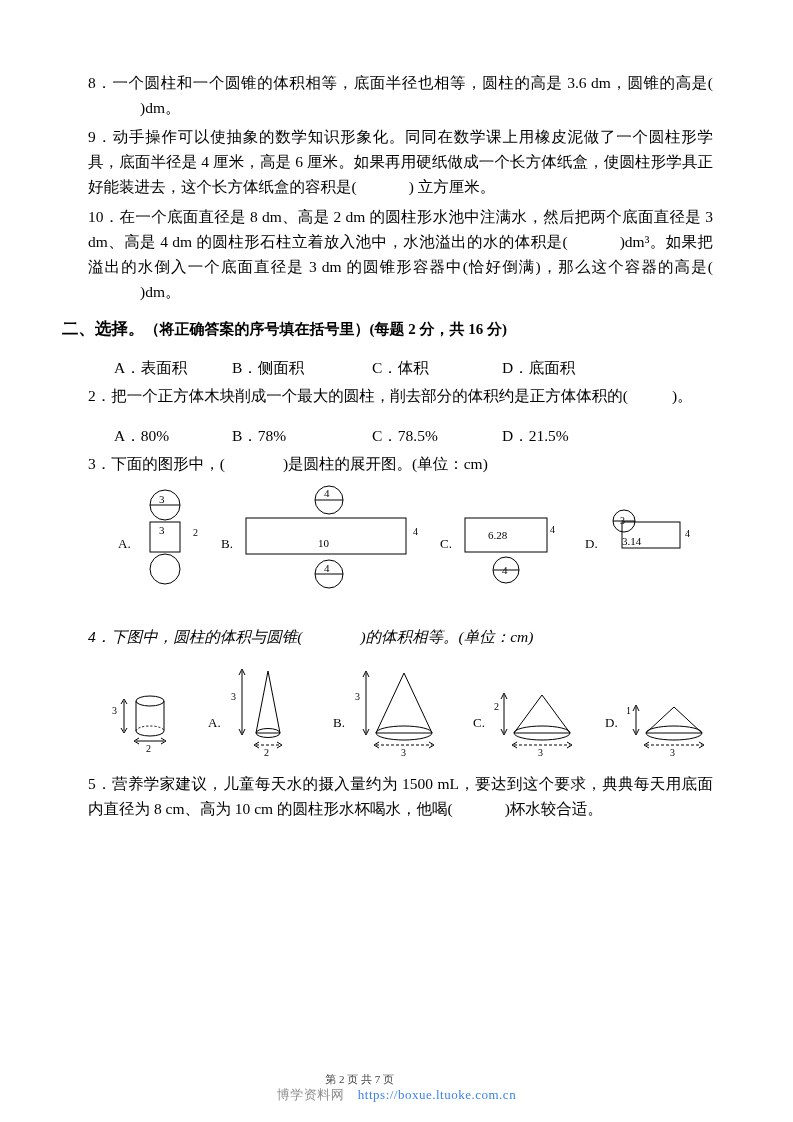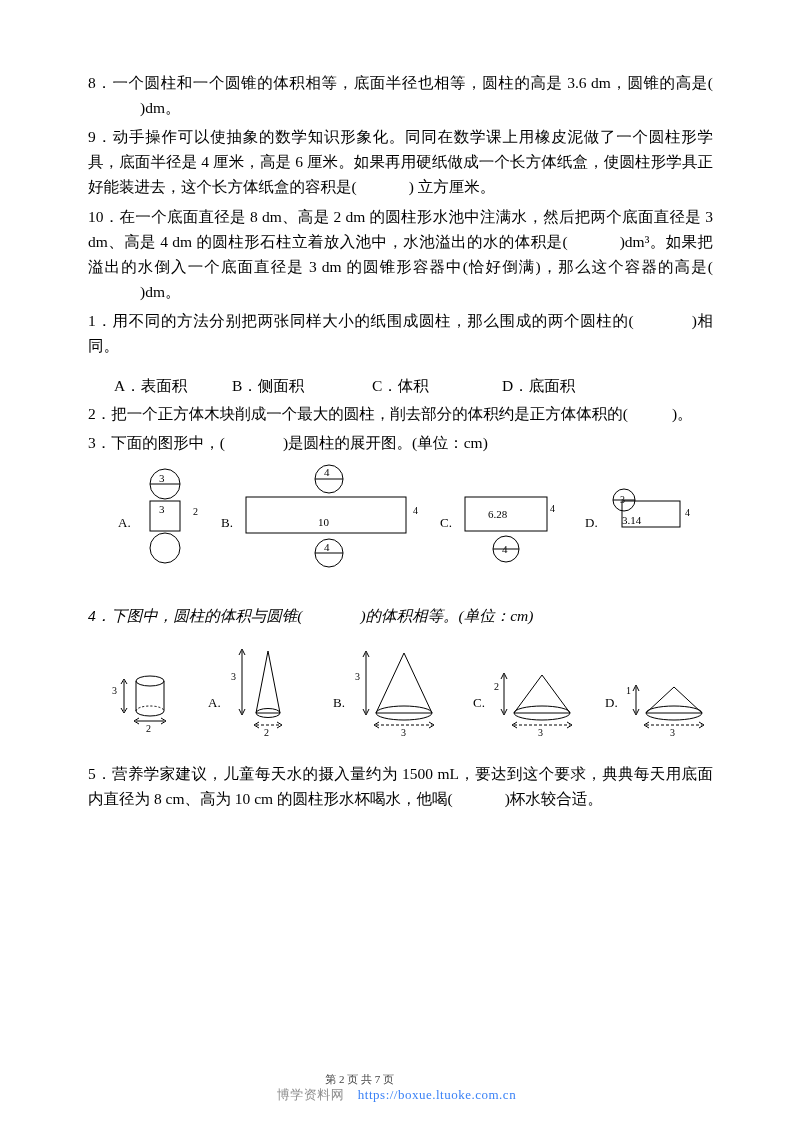--- a/index.html
+++ b/index.html
@@ -107,33 +107,39 @@
     </div>
 
     <div class="q">
       <span>9．动手操作可以使抽象的数学知识形象化。同同在数学课上用橡皮泥做了一个圆柱形学具，底面半径是 4 厘米，高是 6 厘米。如果再用硬纸做成一个长方体纸盒，使圆柱形学具正好能装进去，这个长方体纸盒的容积是(</span><span class="blank-md"></span><span>) 立方厘米。</span>
     </div>
 
     <div class="q">
       <span>10．在一个底面直径是 8 dm、高是 2 dm 的圆柱形水池中注满水，然后把两个底面直径是 3 dm、高是 4 dm 的圆柱形石柱立着放入池中，水池溢出的水的体积是(</span><span class="blank-md"></span><span>)dm³。如果把溢出的水倒入一个底面直径是 3 dm 的圆锥形容器中(恰好倒满)，那么这个容器的高是(</span><span class="blank-md"></span><span>)dm。</span>
     </div>
 
-
-    <div class="q">
-      <span>1．用不同的方法分别把两张同样大小的纸围成圆柱，那么围成的两个圆柱的(</span><span class="blank-lg"></span><span>)相同。</span>
-    </div>
+    <div class="section-title">
+      <span>二、选择。</span><span class="small">（将正确答案的序号填在括号里）(每题 2 分，共 16 分)</span>
+    </div>
+
     <div class="opts">
       <span class="o1">A．表面积</span>
       <span class="o2">B．侧面积</span>
       <span class="o3">C．体积</span>
       <span>D．底面积</span>
     </div>
 
     <div class="q">
       <span>2．把一个正方体木块削成一个最大的圆柱，削去部分的体积约是正方体体积的(</span><span class="blank-sm"></span><span>)。</span>
+    </div>
+    <div class="opts">
+      <span class="o1">A．80%</span>
+      <span class="o2">B．78%</span>
+      <span class="o3">C．78.5%</span>
+      <span>D．21.5%</span>
     </div>
 
     <div class="q">
       <span>3．下面的图形中，(</span><span class="blank-lg"></span><span>)是圆柱的展开图。(单位：cm)</span>
     </div>
 
     <div class="figrow">
 
       <span class="lbl" style="left:30px; top:54px;">A.</span>
       <svg style="position:absolute; left:50px; top:6px;" width="54" height="102" viewBox="0 0 54 102">
@@ -252,21 +258,21 @@
         <path d="M50,14 L22,40 L78,40 Z" fill="none" stroke="#000" stroke-width="1"></path>
         <ellipse cx="50" cy="40" rx="28" ry="7" fill="none" stroke="#000" stroke-width="1"></ellipse>
         <line x1="22" y1="52" x2="78" y2="52" stroke="#000" stroke-width="1" stroke-dasharray="3,2"></line>
         <path d="M25,49 L20,52 L25,55" fill="none" stroke="#000" stroke-width="1"></path>
         <path d="M75,49 L80,52 L75,55" fill="none" stroke="#000" stroke-width="1"></path>
       </svg>
       <span class="lbl vtiny" style="left:538px; top:48px;">1</span>
       <span class="lbl vtiny" style="left:582px; top:90px;">3</span>
     </div>
 
-    <div class="q" style="margin-top:24px;">
+    <div class="q" style="margin-top:14px;">
       <span>5．营养学家建议，儿童每天水的摄入量约为 1500 mL，要达到这个要求，典典每天用底面内直径为 8 cm、高为 10 cm 的圆柱形水杯喝水，他喝(</span><span class="blank-md"></span><span>)杯水较合适。</span>
     </div>
 
   </div>
 
   <div class="footer">
     <span>第 2 页 共 7 页</span>
   </div>
 
   <div class="watermark">

